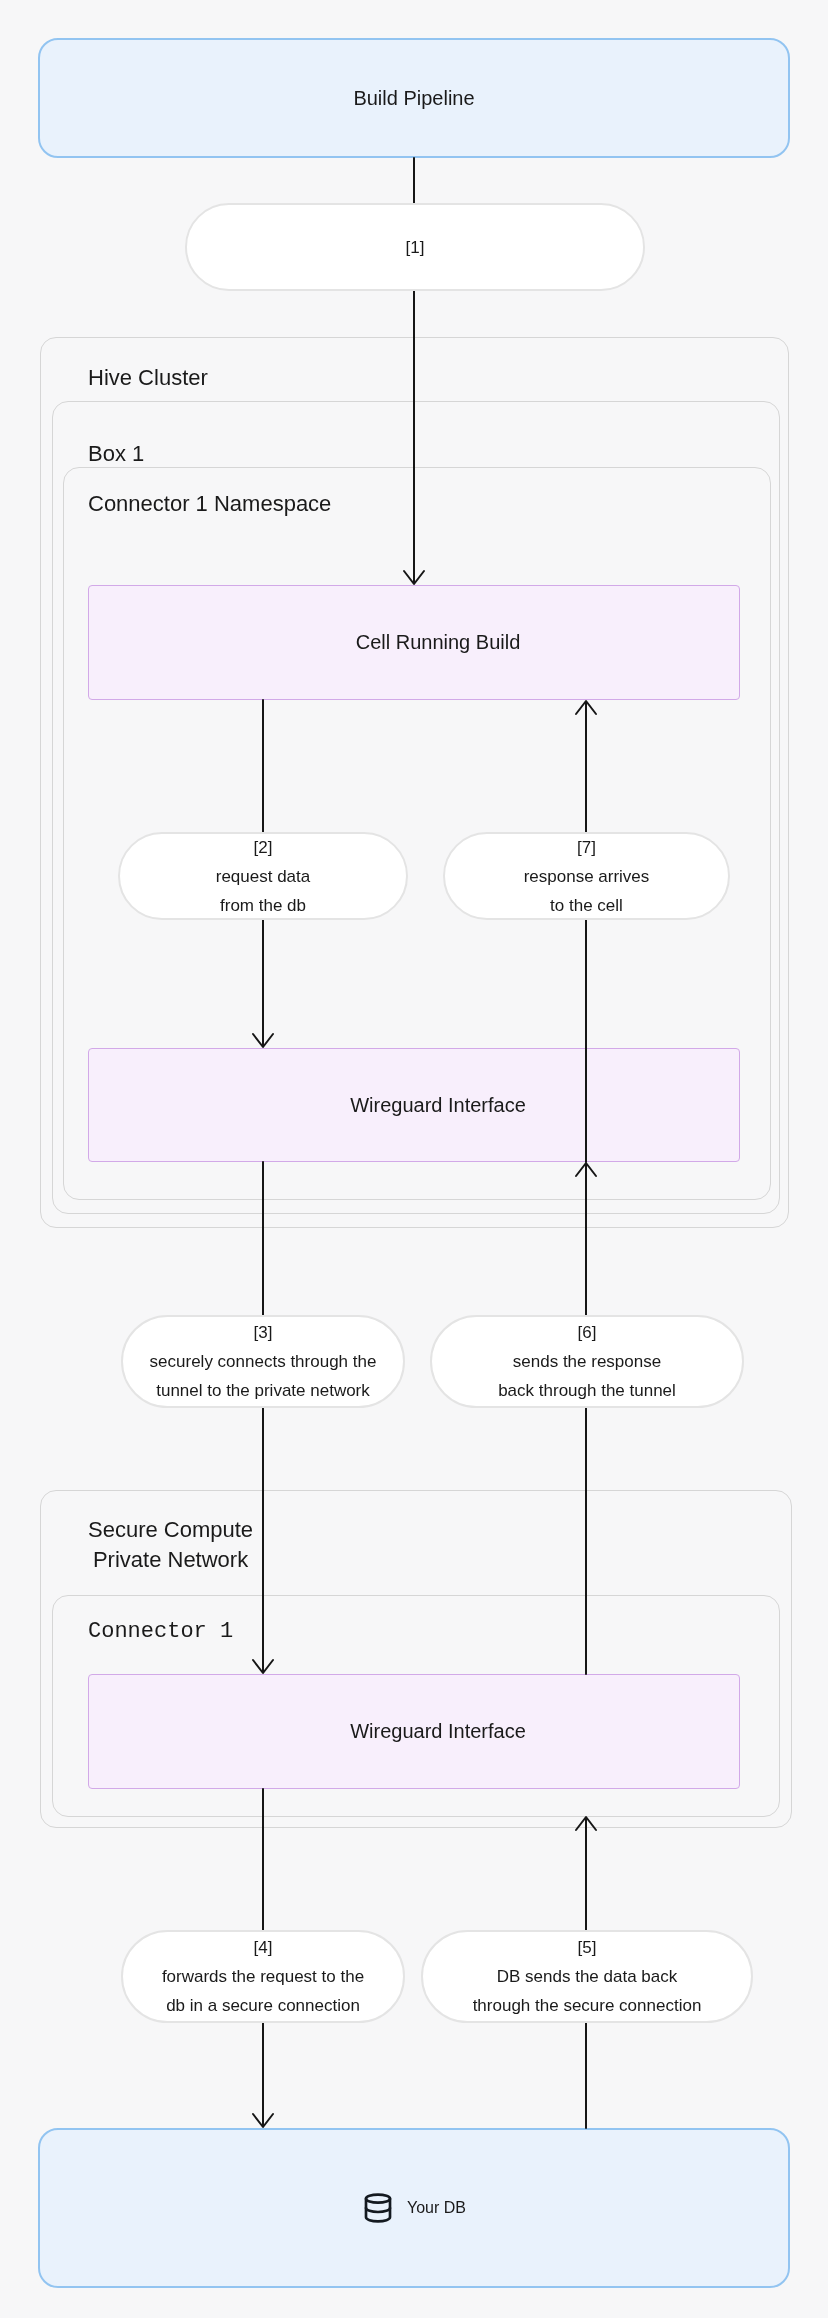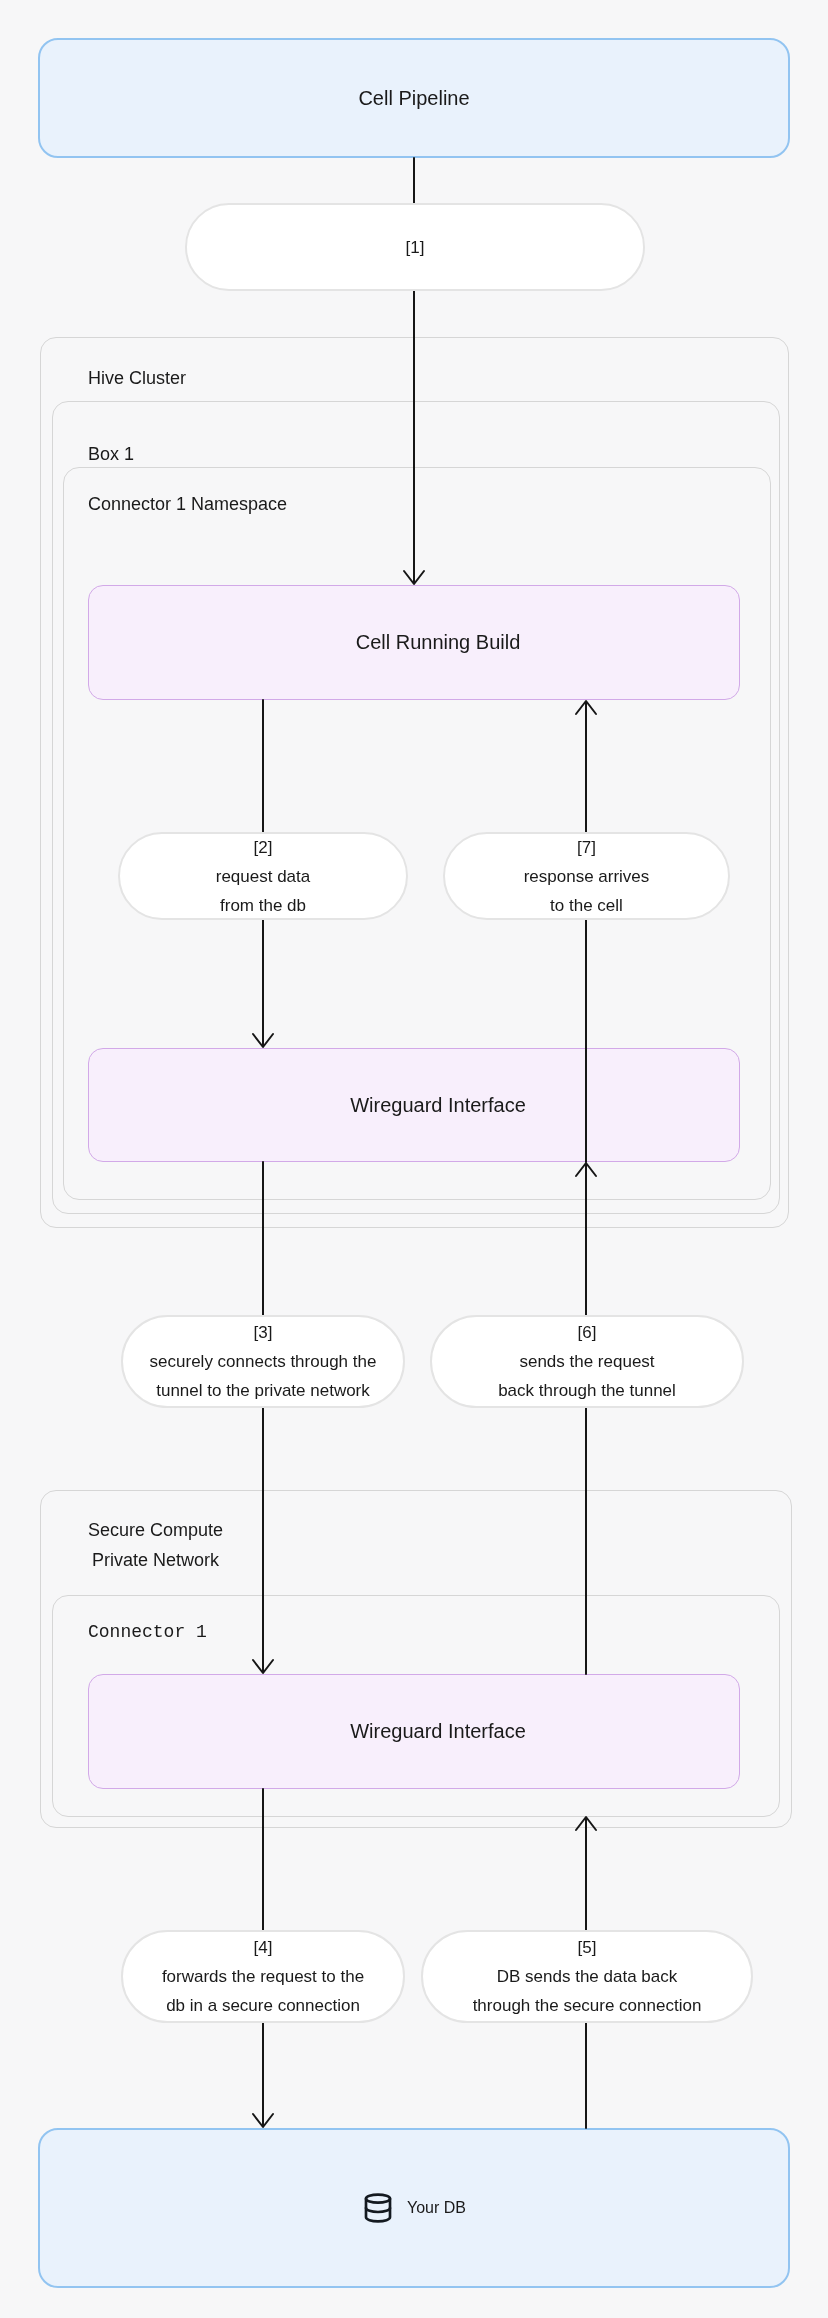--- a/index.html
+++ b/index.html
@@ -7,57 +7,57 @@
     position:relative;width:828px;height:2318px;overflow:hidden;
     background:var(--background,#f7f7f8);
     font-family:"Liberation Sans","DejaVu Sans",sans-serif;
     color:var(--text-color,#1a1a1a);
   }
   .container{
     position:absolute;border:1.5px solid var(--container-border,#d6d6d6);
     border-radius:16px;background:transparent;box-sizing:border-box;
   }
   .ctitle{
-    position:absolute;font-size:18px;line-height:30px;color:var(--text-color,#1a1a1a);
+    position:absolute;font-size:22px;line-height:30px;color:var(--text-color,#1a1a1a);
     white-space:nowrap;
   }
   .node{
     position:absolute;display:flex;align-items:center;justify-content:center;
     box-sizing:border-box;font-size:20px;text-align:center;
   }
   .node.blue{
     background:var(--node-blue-fill,#e9f2fc);
     border:2px solid var(--node-blue-border,#92c4f1);
     border-radius:20px;
   }
   .node.purple{
     background:var(--node-purple-fill,#f8effc);
     border:1.5px solid var(--node-purple-border,#d2a9e8);
-    border-radius:15px;
+    border-radius:4px;
     padding-left:48px;
   }
   .pill{
     position:absolute;box-sizing:border-box;
     background:var(--pill-fill,#ffffff);
     border:2.5px solid var(--pill-border,#e4e4e4);
     border-radius:48px;
     display:flex;flex-direction:column;align-items:center;justify-content:center;
     font-size:17px;line-height:29px;text-align:center;white-space:nowrap;
   }
   #edges{position:absolute;left:0;top:0;pointer-events:none;}
   .dbicon{flex:0 0 auto;margin-right:13px;display:block;}
   .yourdb-inner{display:flex;align-items:center;justify-content:center;font-size:16px;}
 </style>
 </head>
 <body>
 
 <div id="canvas">
 
   <div class="node blue" style="left:38px;top:38px;width:752px;height:120px;">
-    <span>Cell Pipeline</span>
+    <span>Build Pipeline</span>
   </div>
 
   <div class="container" style="left:40px;top:337px;width:749px;height:891px;"></div>
   <div class="ctitle" style="left:88px;top:363px;">Hive Cluster</div>
 
   <div class="container" style="left:52px;top:401px;width:728px;height:813px;"></div>
   <div class="ctitle" style="left:88px;top:439px;">Box 1</div>
 
   <div class="container" style="left:63px;top:467px;width:708px;height:733px;"></div>
   <div class="ctitle" style="left:88px;top:489px;text-align:right;">Connector 1 Namespace</div>
@@ -137,21 +137,21 @@
   </div>
 
   <div class="pill" style="left:121px;top:1315px;width:284px;height:93px;">
     <span>[3]</span>
     <span>securely connects through the</span>
     <span>tunnel to the private network</span>
   </div>
 
   <div class="pill" style="left:430px;top:1315px;width:314px;height:93px;">
     <span>[6]</span>
-    <span>sends the request</span>
+    <span>sends the response</span>
     <span>back through the tunnel</span>
   </div>
 
   <div class="pill" style="left:121px;top:1930px;width:284px;height:93px;">
     <span>[4]</span>
     <span>forwards the request to the</span>
     <span>db in a secure connection</span>
   </div>
 
   <div class="pill" style="left:421px;top:1930px;width:332px;height:93px;">

